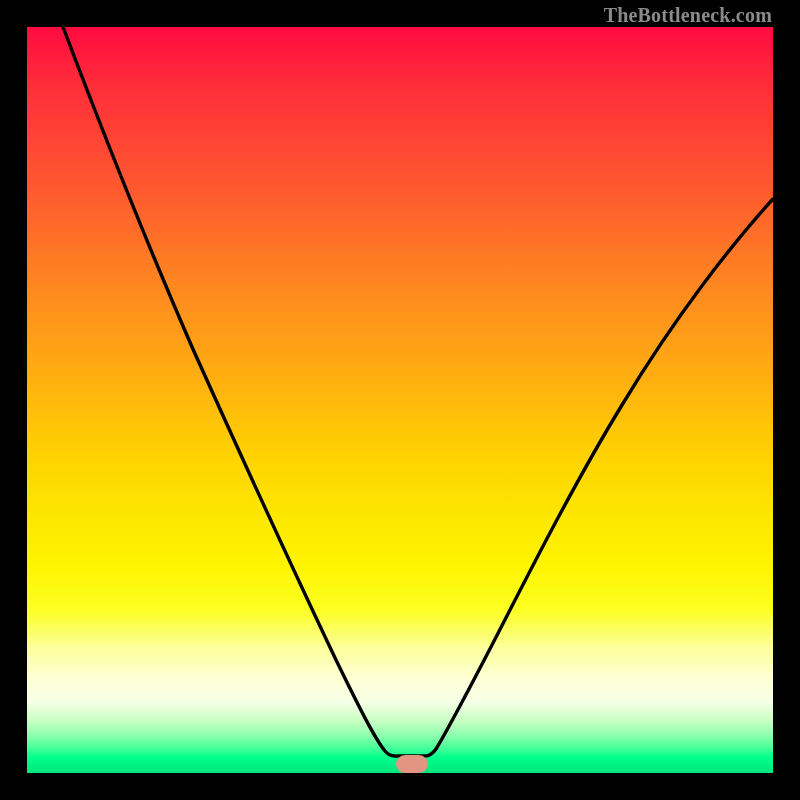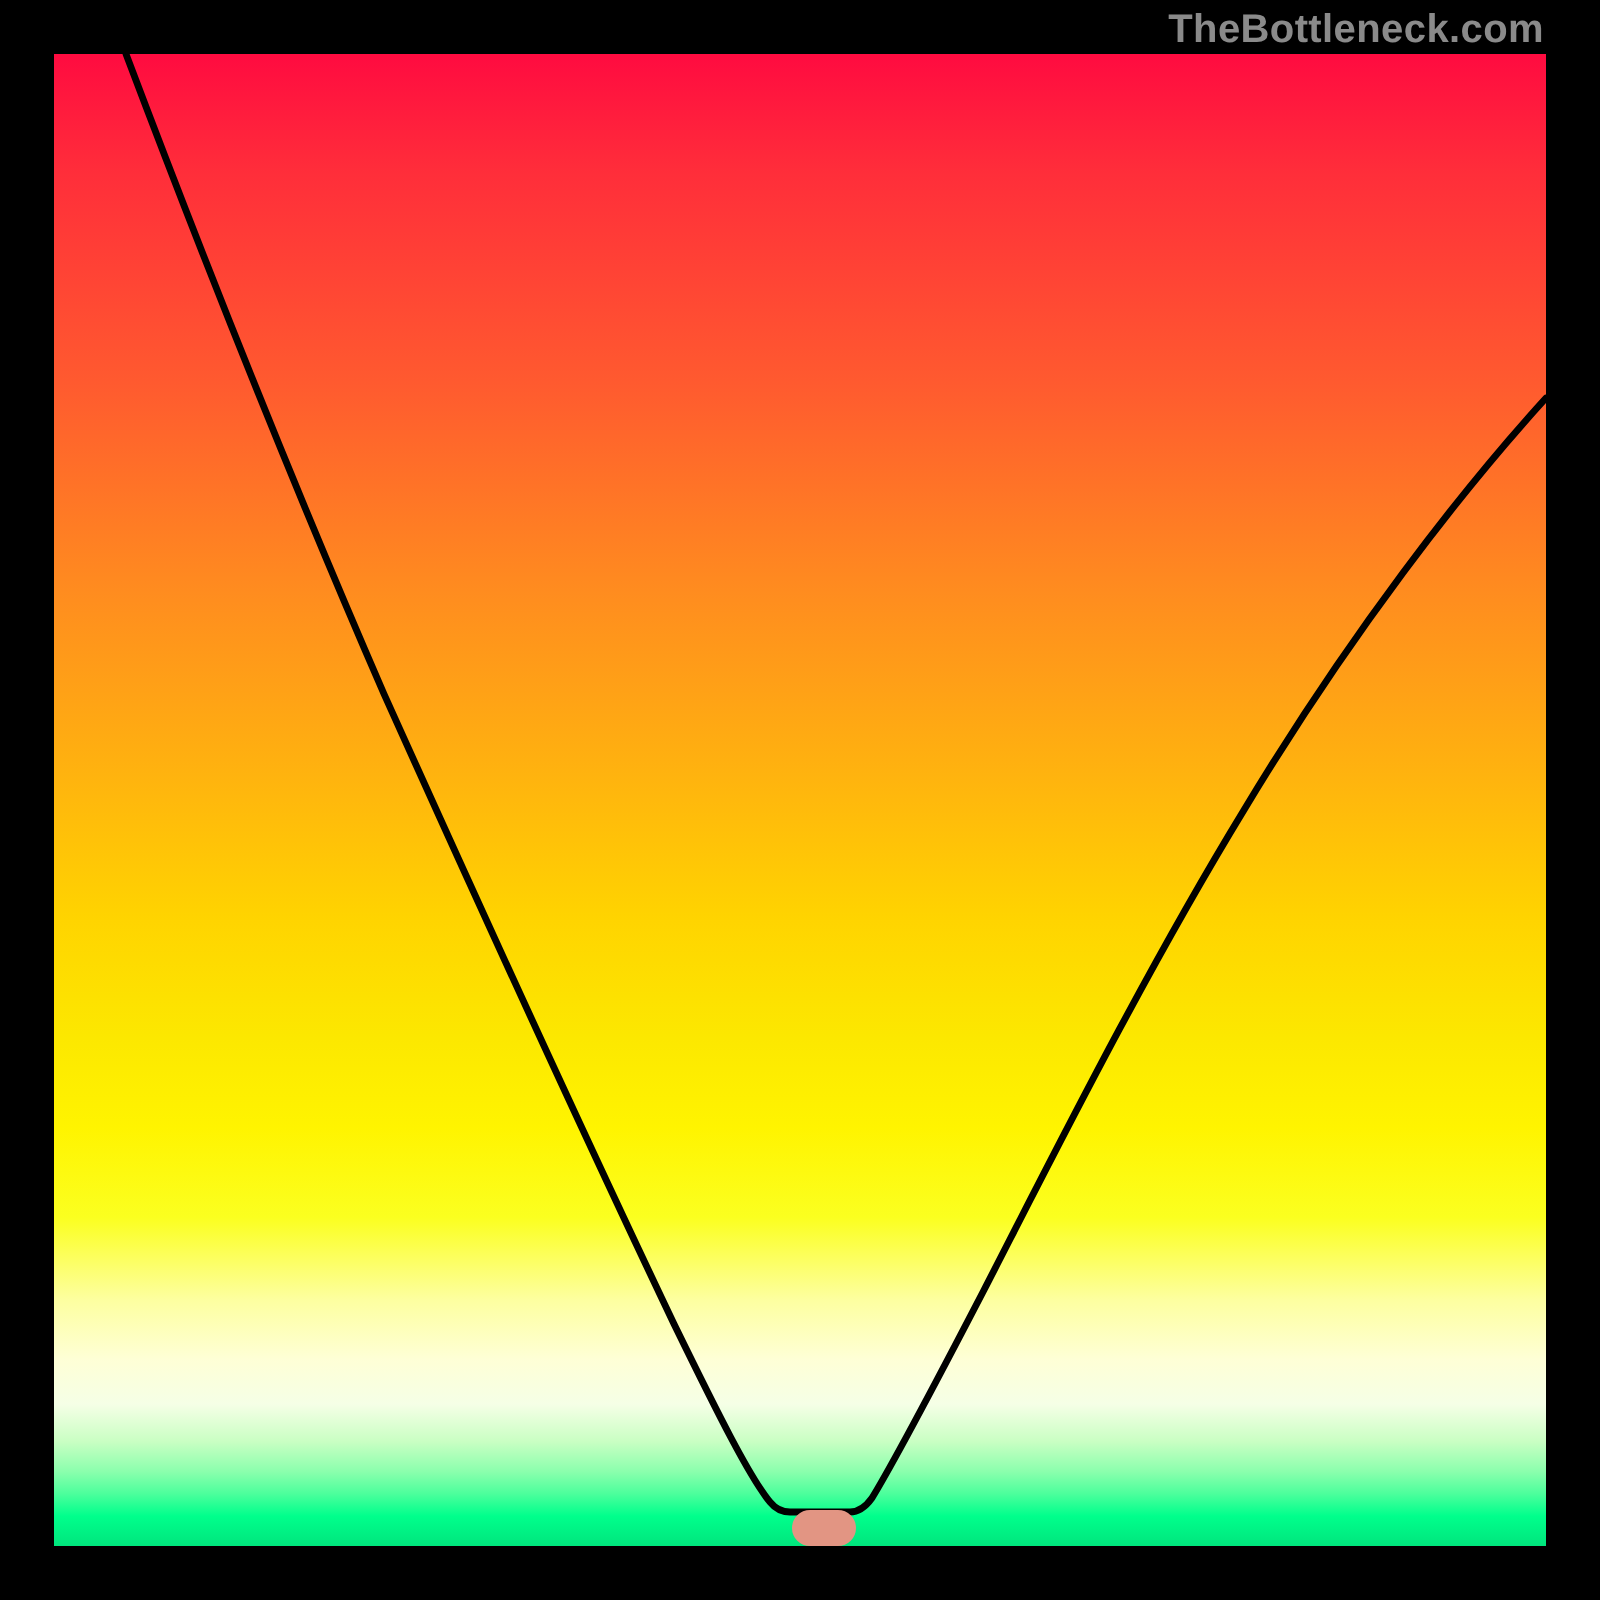--- a/index.html
+++ b/index.html
@@ -59,20 +59,21 @@
     background: #e29583;
   }
   .watermark {
     position: absolute;
     top: 4px;
     right: 28px;
     font-size: 20px;
     font-weight: 600;
     letter-spacing: 0.2px;
     color: #8a8a8a;
+    font-family: Liberation Serif, serif;
   }
 </style>
 </head>
 <body>
 
 <div class="stage">
 
   <div class="plot-bg"></div>
 
   <svg class="overlay-svg" viewBox="0 0 746 746" preserveAspectRatio="none">

